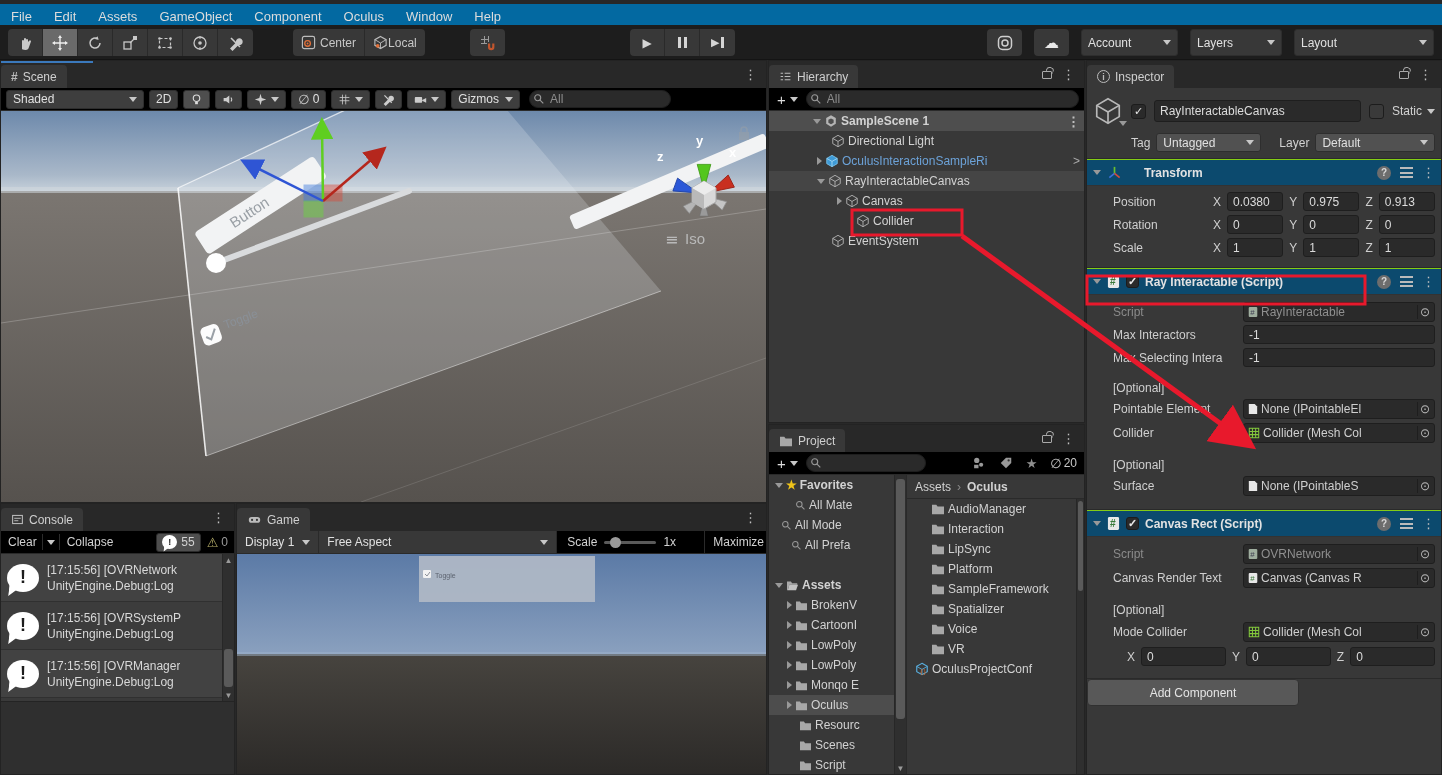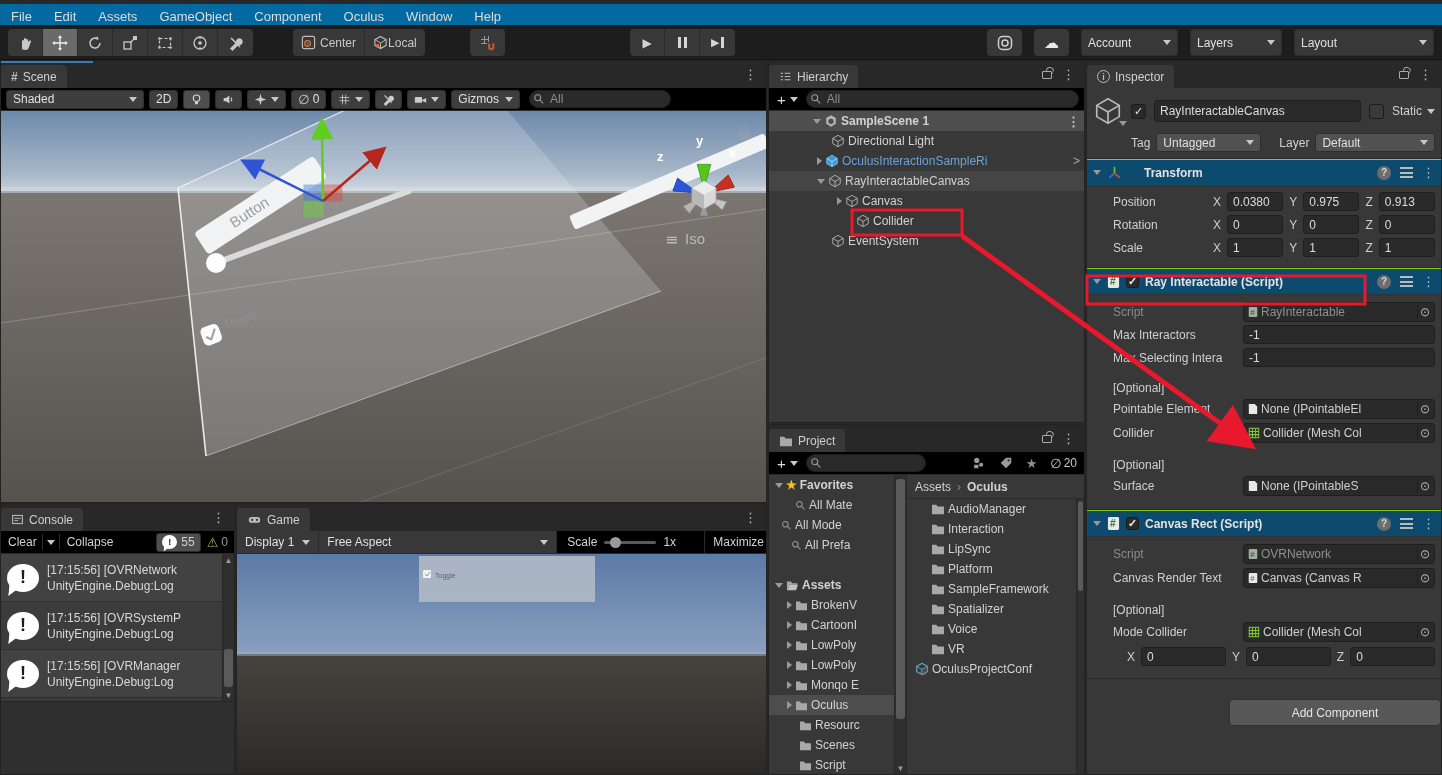--- a/index.html
+++ b/index.html
@@ -1136,21 +1136,21 @@
         <span class="ax">X</span>
             <div class="tf">0</div>
         <span class="ax">Y</span>
             <div class="tf">0</div>
         <span class="ax">Z</span>
             <div class="tf">0</div>
       </div>
     </div>
   </div>
 
-  <div style="display:flex;justify-content:flex-end;margin-top:20px">
+  <div style="display:flex;justify-content:flex-start;">
     <div style="width:212px;height:27px;background:#585858;border:1px solid #303030;border-radius:4px;display:flex;align-items:center;justify-content:center;color:#e4e4e4">
           <span>Add Component</span>
         </div>
   </div>
 </div>
 
 <svg class="abs" style="left:0;top:0;pointer-events:none;z-index:60" width="1442" height="775" viewBox="0 0 1442 775">
   <defs>
     <marker id="redhead" markerWidth="9" markerHeight="9" refX="6.5" refY="4.5" orient="auto">
           <path d="M0,0 L9,4.5 L0,9 z" fill="#e8192c"></path>

